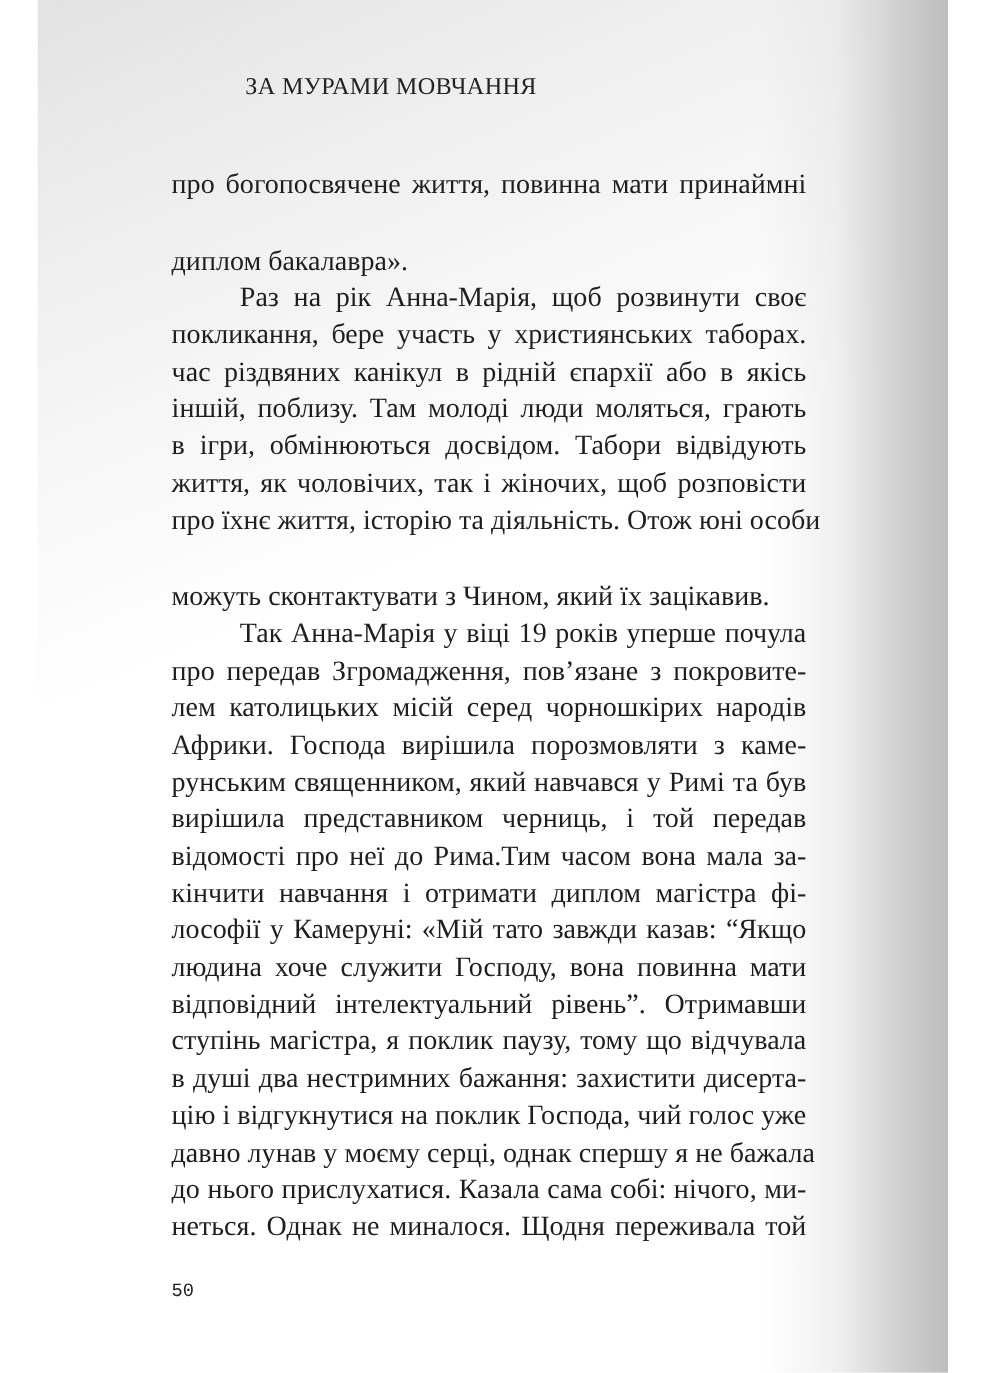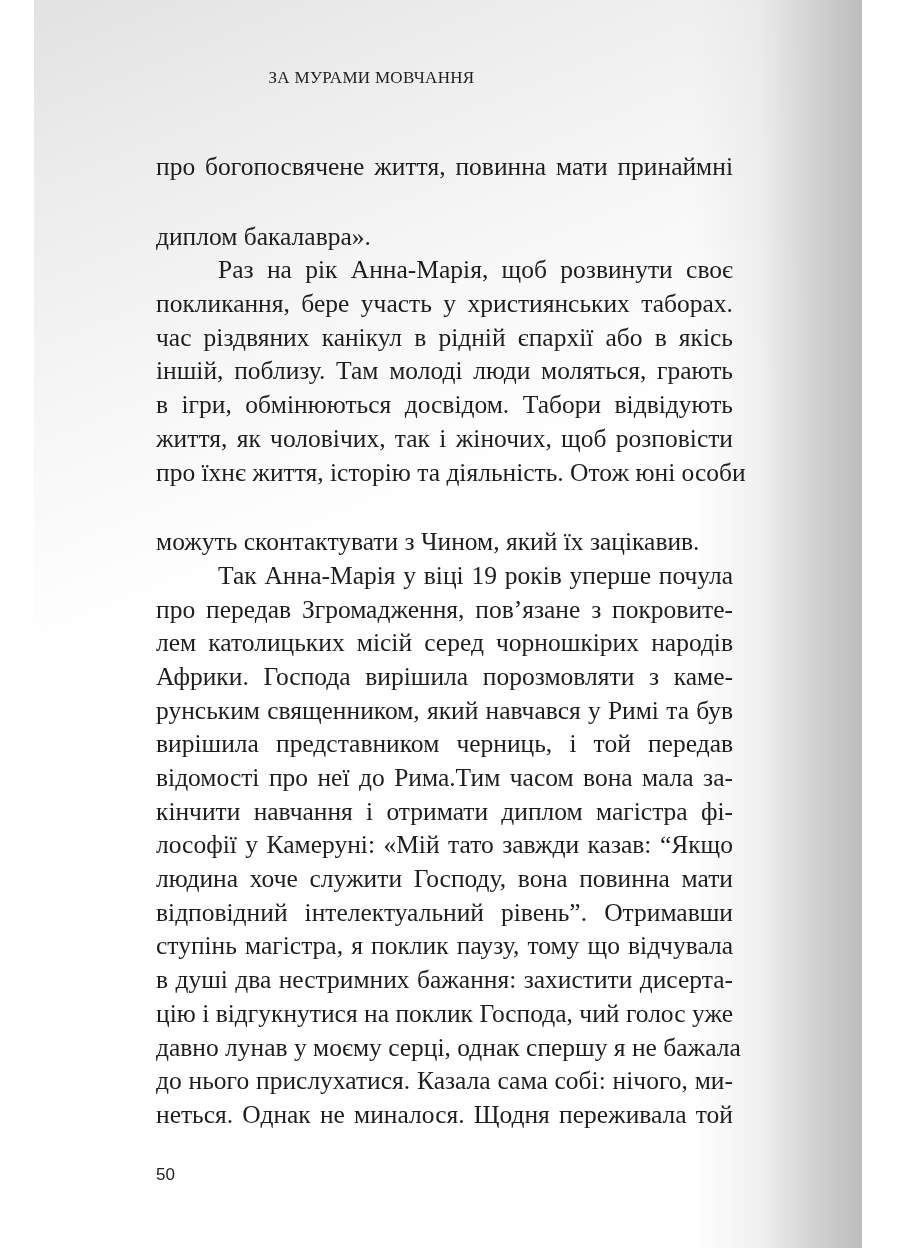--- a/index.html
+++ b/index.html
@@ -29,26 +29,26 @@
       background: linear-gradient(158deg, #e2e2e2 0%, #ececec 12%, #f7f7f7 28%, #ffffff 42%, #ffffff 100%);
     }
     .shade-right {
       position: absolute;
       right: 0; top: 0;
       width: 170px; height: 1248px;
       background: linear-gradient(90deg, rgba(255,255,255,0) 0%, rgba(230,230,230,0.6) 40%, #cfcfcf 75%, #bdbdbd 100%);
     }
     .running-head {
       position: absolute;
-      left: 16px;
+      left: 0;
       width: 711px;
       top: 66px;
       text-align: center;
       font-family: "Liberation Serif", serif;
-      font-size: 17px;
+      font-size: 22px;
       letter-spacing: 0.3px;
       color: #222;
       line-height: 24px;
     }
     .text-block {
       position: absolute;
       left: 156px;
       top: 150px;
       width: 577px;
       font-family: "Liberation Serif", serif;
@@ -68,21 +68,21 @@
       text-align-last: left;
       margin-top: 36px;
     }
     .line.indent {
       padding-left: 62px;
     }
     .page-number {
       position: absolute;
       left: 156px;
       top: 1163px;
-      font-family: Liberation Sans, sans-serif;
+      font-family: Liberation Mono, monospace;
       font-size: 17px;
       color: #222;
       line-height: 24px;
     }
   </style>
 </head>
 <body>
 
 <div class="page">
   <div class="shade-left"></div>

